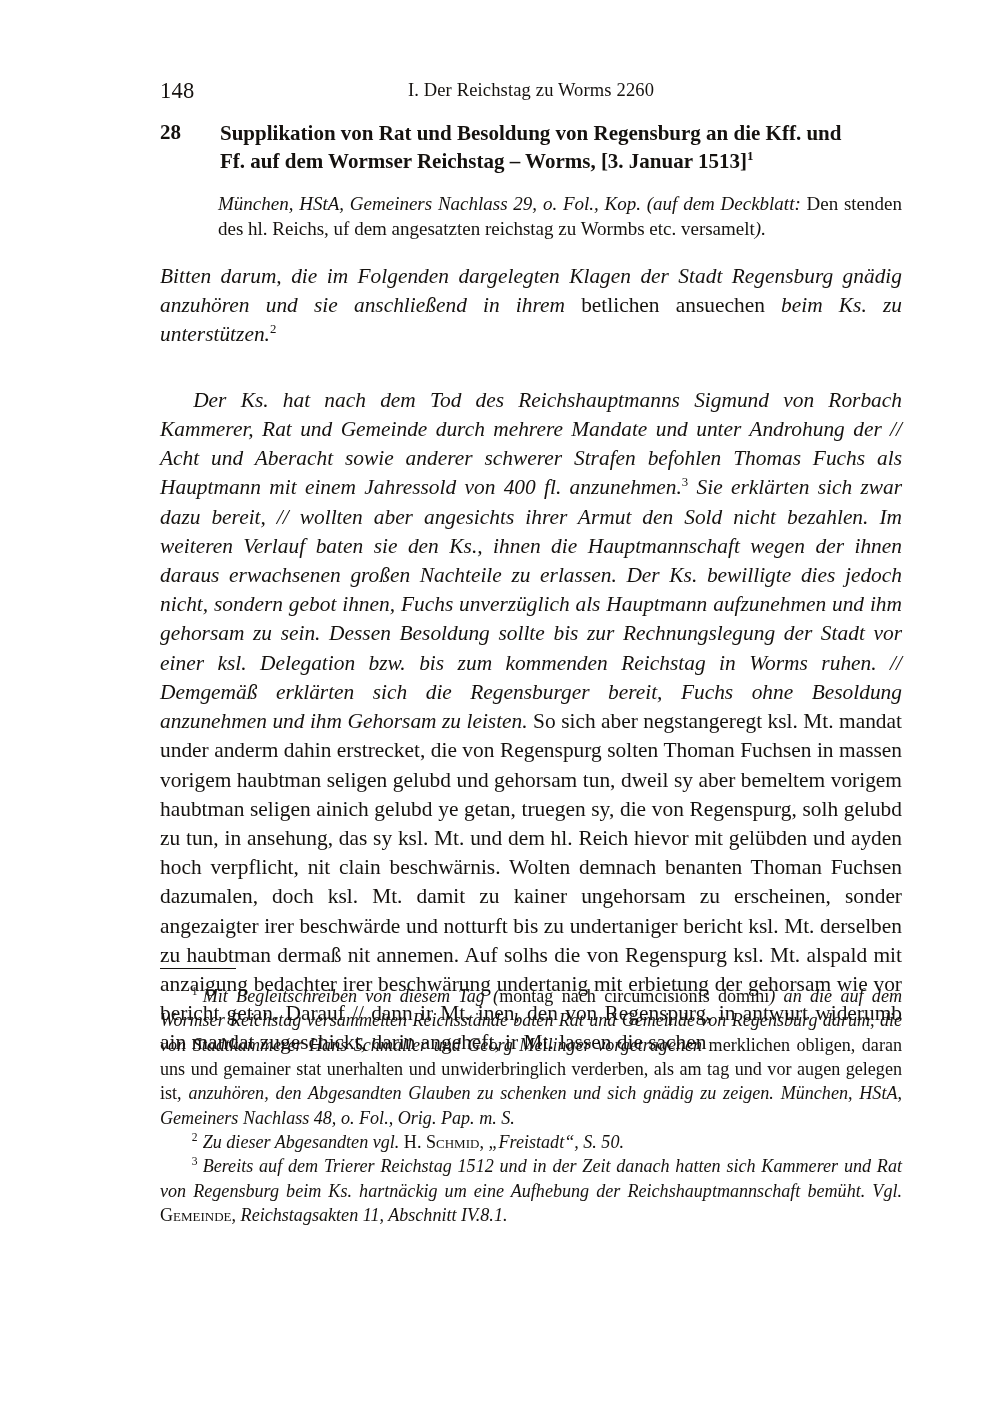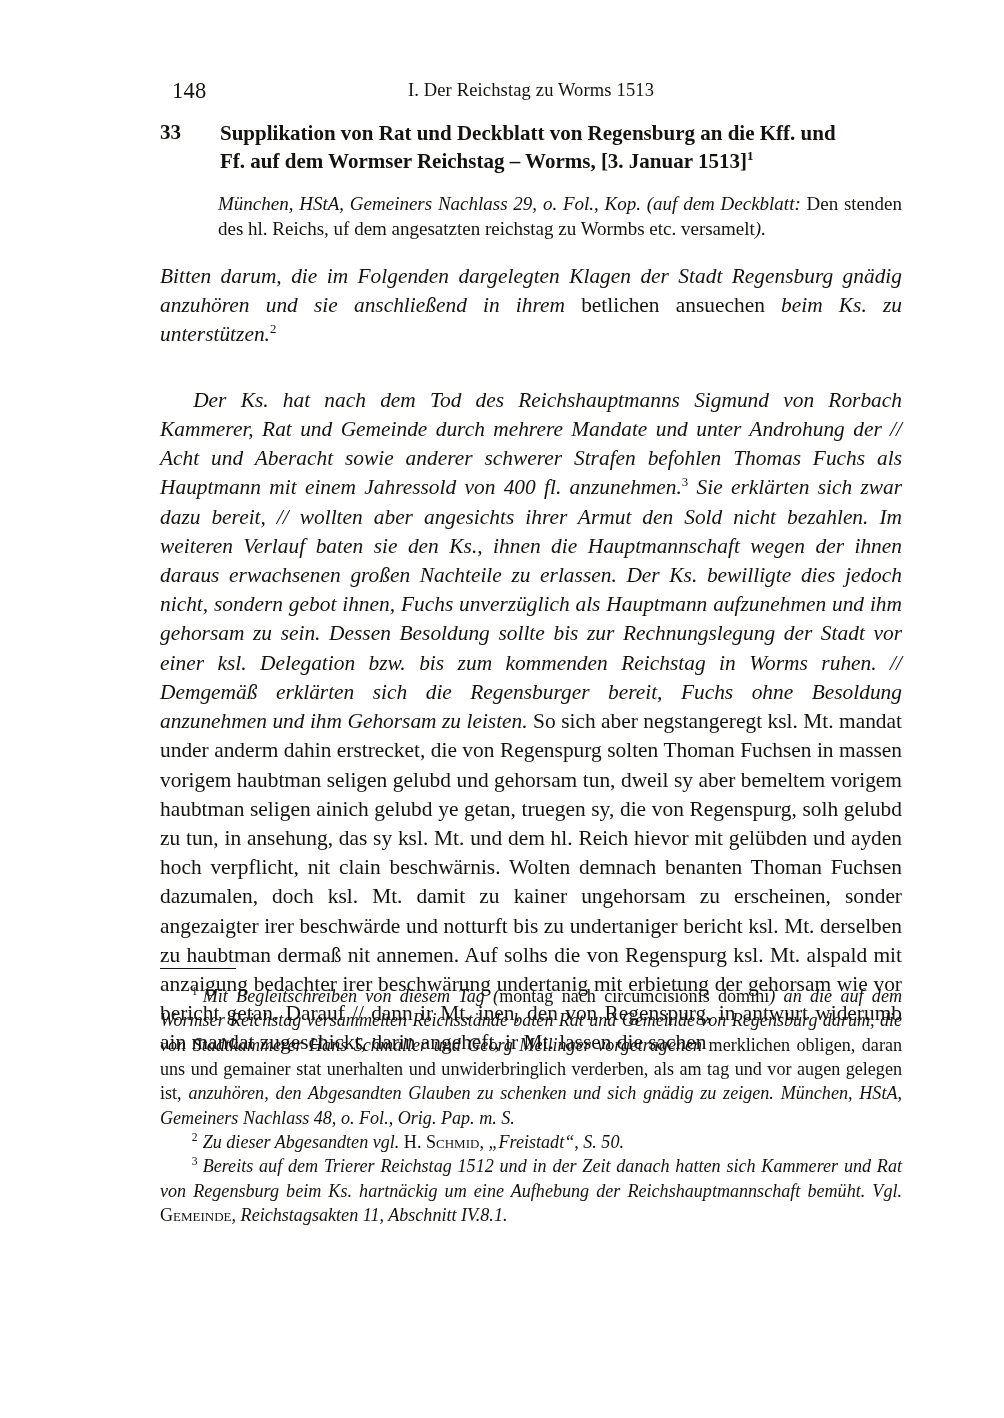--- a/index.html
+++ b/index.html
@@ -27,21 +27,21 @@
   
   .running-head {
     position: absolute;
     left: 160px;
     top: 78px;
     width: 742px;
     height: 26px;
   }
   .folio {
     position: absolute;
-    left: 12px;
+    left: 0;
     top: 0;
     font-size: 22.5px;
     letter-spacing: 0.2px;
   }
   .head-title {
     position: absolute;
     left: 0;
     right: 0;
     top: 2px;
     text-align: center;
@@ -151,27 +151,27 @@
   }
   .fn-gap { margin-top: 0.04em; }
 </style>
 </head>
 <body>
 
 <div class="page">
 
   <div class="running-head">
     <span class="folio">148</span>
-    <span class="head-title">I. Der Reichstag zu Worms 1513</span>
+    <span class="head-title">I. Der Reichstag zu Worms 2260</span>
   </div>
 
   <div class="doc-heading">
-    <span class="doc-number">33</span>
+    <span class="doc-number">28</span>
     <div class="doc-title">
-      <span>Supplikation von Rat und Deckblatt von Regensburg an die Kff. und</span>
+      <span>Supplikation von Rat und Besoldung von Regensburg an die Kff. und</span>
       <br>
       <span>Ff. auf dem Wormser Reichstag – Worms, [3. Januar 1513]</span><sup>1</sup>
     </div>
   </div>
 
   <div class="source-note">
     <span class="it">München, HStA, Gemeiners Nachlass 29, o. Fol., Kop. (auf dem Deckblatt:</span><span class="rm"> Den stenden des hl. Reichs, uf dem angesatzten reichstag zu Wormbs etc. versamelt</span><span class="it">).</span>
   </div>
 
   <div class="body-block">

